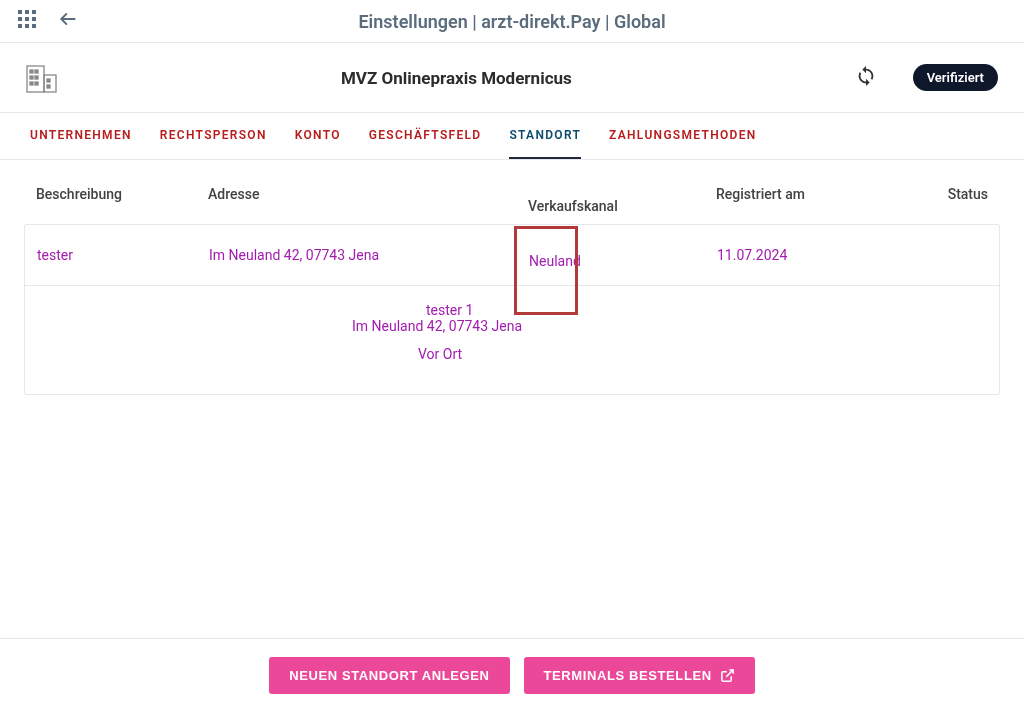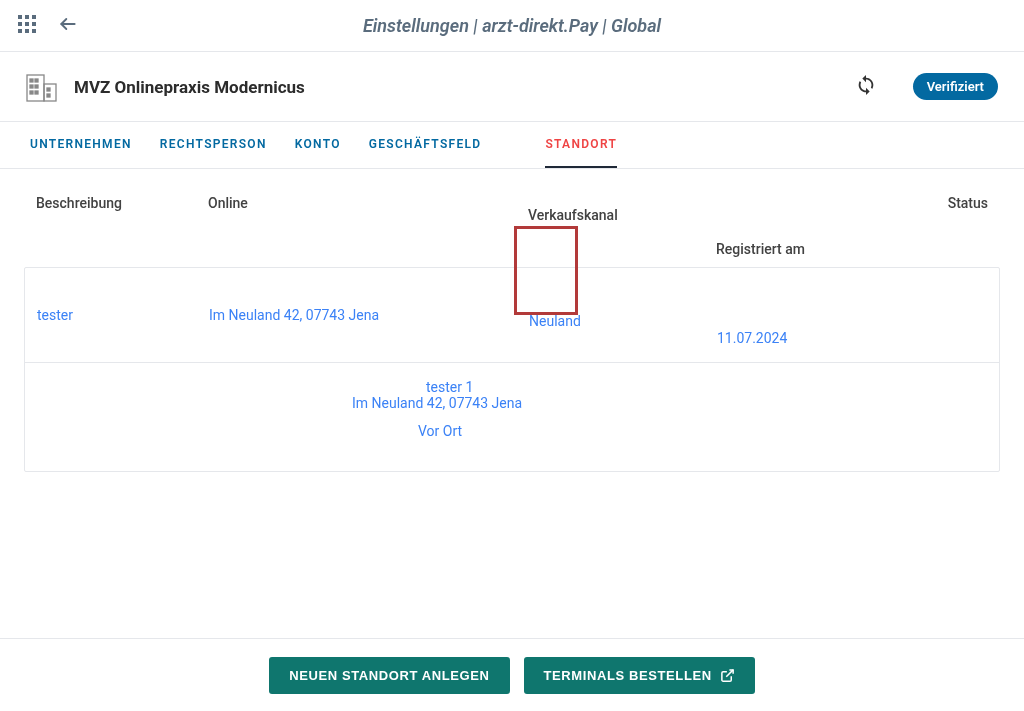--- a/index.html
+++ b/index.html
@@ -5,27 +5,26 @@
 * { margin: 0; padding: 0; box-sizing: border-box; }
 body {
   font-family: -apple-system, BlinkMacSystemFont, "Segoe UI", Roboto, "Helvetica Neue", Arial, sans-serif;
   background: #fff;
   color: #333;
   width: 1024px;
   height: 711px;
   position: relative;
 }
 .topbar {
-  height: 52px;
+  height: 43px;
   border-bottom: 1px solid #e5e7eb;
   display: flex;
   align-items: center;
   padding: 0 18px;
   position: relative;
-  font-style: italic;
 }
 .topbar-left {
   display: flex;
   align-items: center;
   gap: 22px;
 }
 .apps-icon {
   color: #5a6c7d;
   cursor: pointer;
 }
@@ -53,92 +52,92 @@
   width: 32px;
   height: 30px;
   color: #888;
   flex-shrink: 0;
 }
 .org-text {
   flex: 1;
   display: flex;
   flex-direction: column;
   gap: 2px;
+  text-align: center;
 }
 .org-name {
   font-size: 17px;
   font-weight: 700;
   color: #2c2c2c;
 }
 .org-sub {
   font-size: 13px;
   color: #8a8a8a;
 }
 .sync-icon {
   color: #333;
   margin-right: 20px;
   cursor: pointer;
 }
 .badge {
-  background: #0369a1;
+  background: #0f172a;
   color: #fff;
   font-size: 13px;
   font-weight: 600;
   padding: 6px 14px;
   border-radius: 14px;
 }
 .tabs {
   height: 47px;
   border-bottom: 1px solid #e5e7eb;
   display: flex;
   align-items: center;
   padding: 0 30px;
   gap: 28px;
 }
 .tab {
   font-size: 12px;
   font-weight: 600;
   letter-spacing: 1.3px;
-  color: #0369a1;
+  color: #b91c1c;
   cursor: pointer;
   height: 100%;
   display: flex;
   align-items: center;
   border-bottom: 2px solid transparent;
 }
 .tab.active {
-  color: #ef4444;
+  color: #0c4a6e;
   border-bottom-color: #1f2937;
-  margin-left: 36px;
 }
 .content {
   padding: 26px 24px 0;
 }
 .table-header {
   display: flex;
   padding: 0 12px 10px;
   font-size: 14px;
   font-weight: 500;
   color: #424242;
 }
 .col-desc { width: 172px; }
 .col-addr { width: 320px; }
 .col-chan { width: 188px; margin-top: 12px; }
-.col-reg { flex: 1; margin-top: 46px; }
+.col-reg { flex: 1; }
 .col-status { width: 60px; text-align: right; }
 .table-body {
   border: 1px solid #e5e7eb;
   border-radius: 2px;
 }
 .row {
   display: flex;
   align-items: center;
   padding: 16px 12px;
   font-size: 14px;
-  color: #3b82f6;
+  color: #a21caf;
   border-bottom: 1px solid #e5e7eb;
   cursor: pointer;
 }
 .row:last-child { border-bottom: none; flex-direction: column; }
 .status-dot {
   width: 9px;
   height: 9px;
   background: #4bc760;
   border-radius: 50%;
   margin-left: auto;
@@ -159,21 +158,21 @@
   left: 0;
   right: 0;
   height: 73px;
   border-top: 1px solid #e5e7eb;
   display: flex;
   align-items: center;
   justify-content: center;
   gap: 14px;
 }
 .btn {
-  background: #0f766e;
+  background: #ec4899;
   color: #fff;
   font-size: 13px;
   font-weight: 700;
   letter-spacing: 0.6px;
   padding: 11px 20px;
   border: none;
   border-radius: 3px;
   cursor: pointer;
   display: inline-flex;
   align-items: center;
@@ -236,26 +235,27 @@
   </span>
   <span class="badge">Verifiziert</span>
 </div>
 
 <div class="tabs">
   <div class="tab">UNTERNEHMEN</div>
   <div class="tab">RECHTSPERSON</div>
   <div class="tab">KONTO</div>
   <div class="tab">GESCHÄFTSFELD</div>
   <div class="tab active">STANDORT</div>
+  <div class="tab">ZAHLUNGSMETHODEN</div>
 </div>
 
 <div class="content">
   <div class="table-header">
     <div class="col-desc">Beschreibung</div>
-    <div class="col-addr">Online</div>
+    <div class="col-addr">Adresse</div>
     <div class="col-chan">Verkaufskanal</div>
     <div class="col-reg">Registriert am</div>
     <div class="col-status">Status</div>
   </div>
   <div class="table-body">
     <div class="row">
       <div class="col-desc">tester</div>
       <div class="col-addr">Im Neuland 42, 07743 Jena</div>
       <div class="col-chan">Neuland</div>
       <div class="col-reg">11.07.2024</div>

